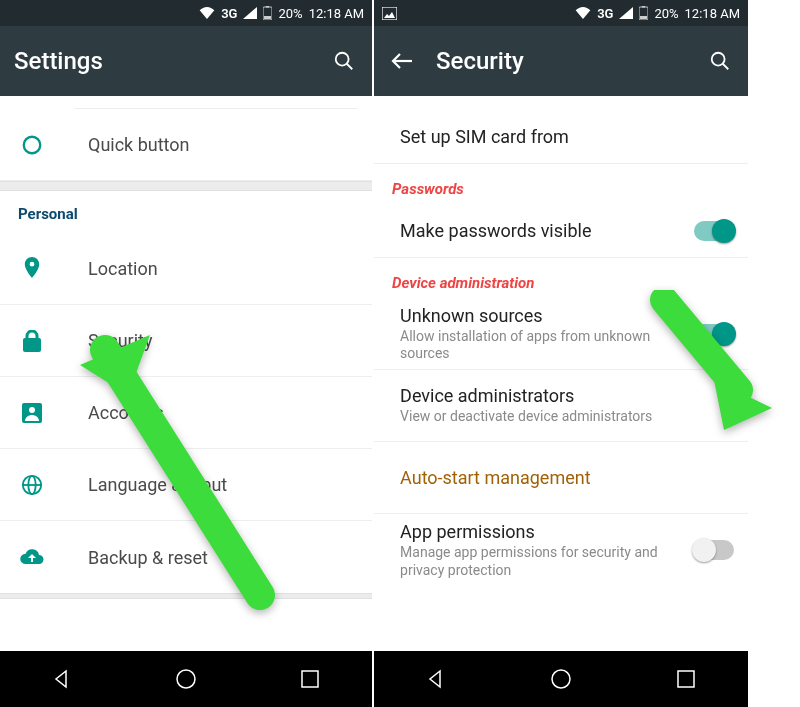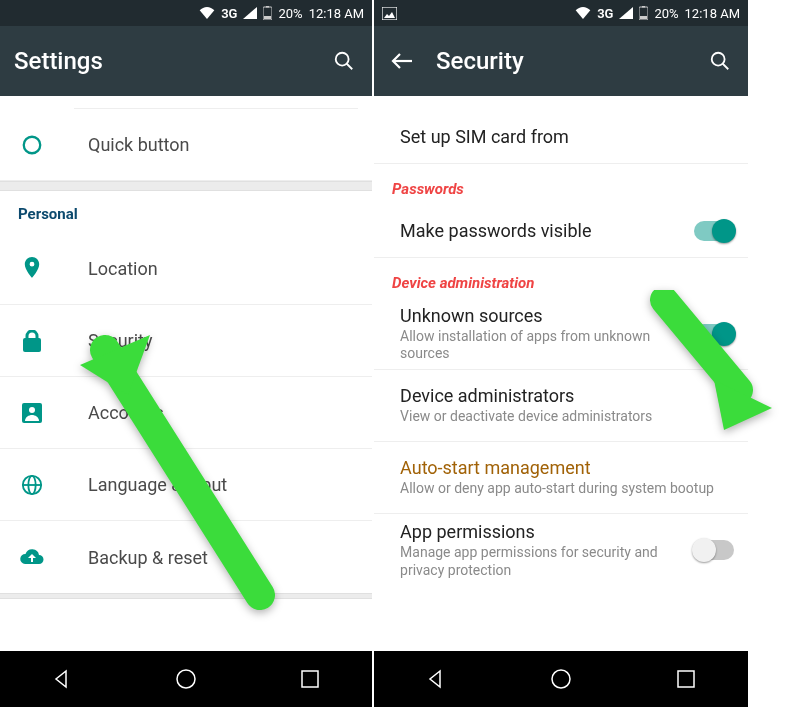--- a/index.html
+++ b/index.html
@@ -290,21 +290,20 @@
       <div class="row">
         <div class="row-text">
           <div class="row-title" style="color:#222">Device administrators</div>
           <div class="row-sub">View or deactivate device administrators</div>
         </div>
       </div>
 
       <div class="row">
         <div class="row-text">
           <div class="row-title" style="color:#a16207">Auto-start management</div>
-          <div class="row-sub">Allow or deny app auto-start during system bootup</div>
         </div>
       </div>
 
       <div class="row" style="border-bottom:none">
         <div class="row-text">
           <div class="row-title" style="color:#222">App permissions</div>
           <div class="row-sub">Manage app permissions for security and privacy protection</div>
         </div>
         <div class="toggle">
             <div class="track"></div>

